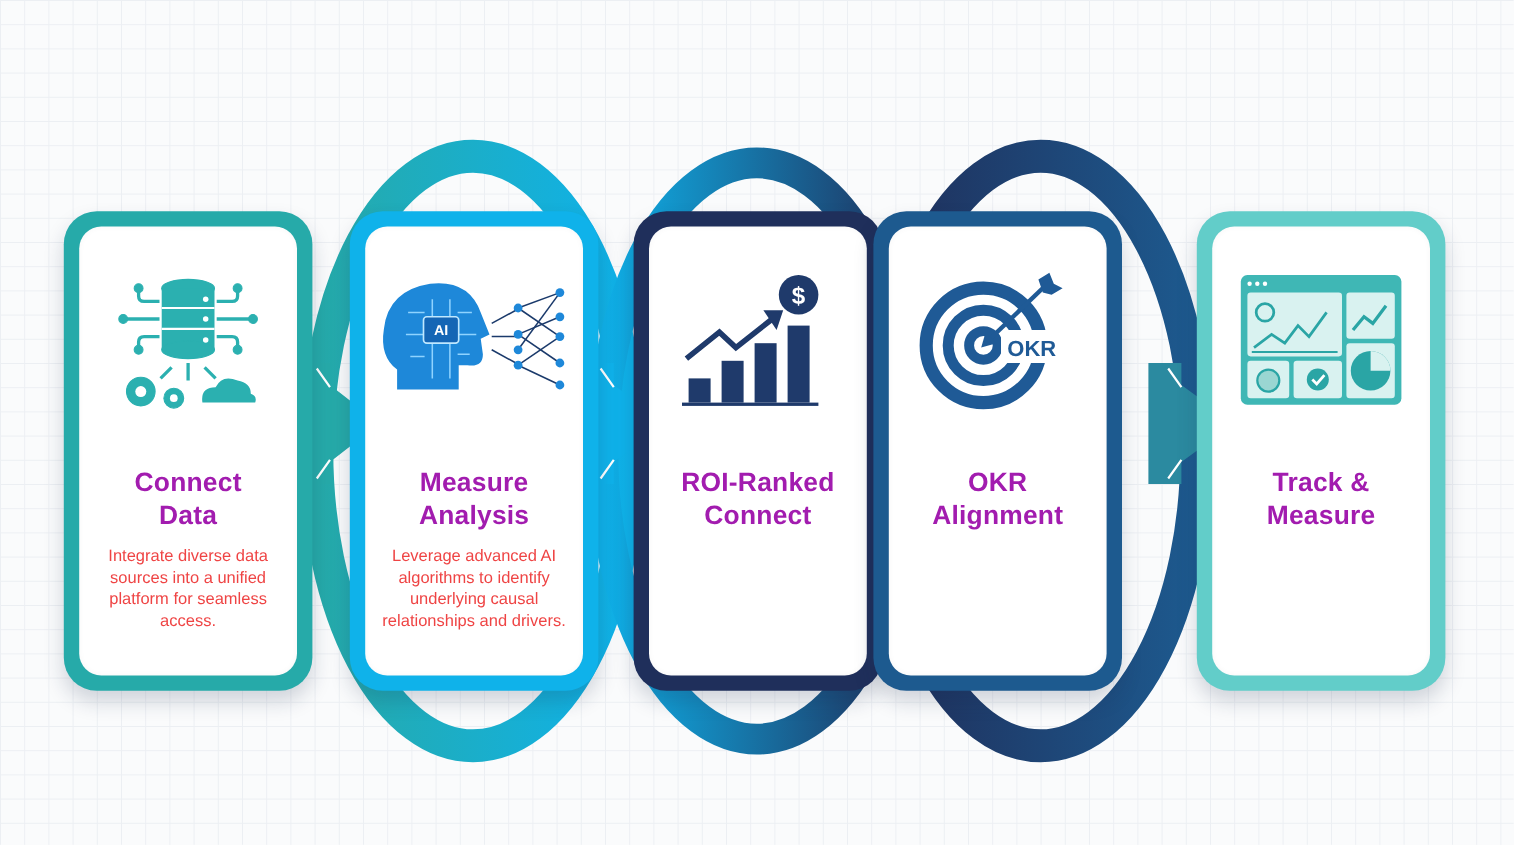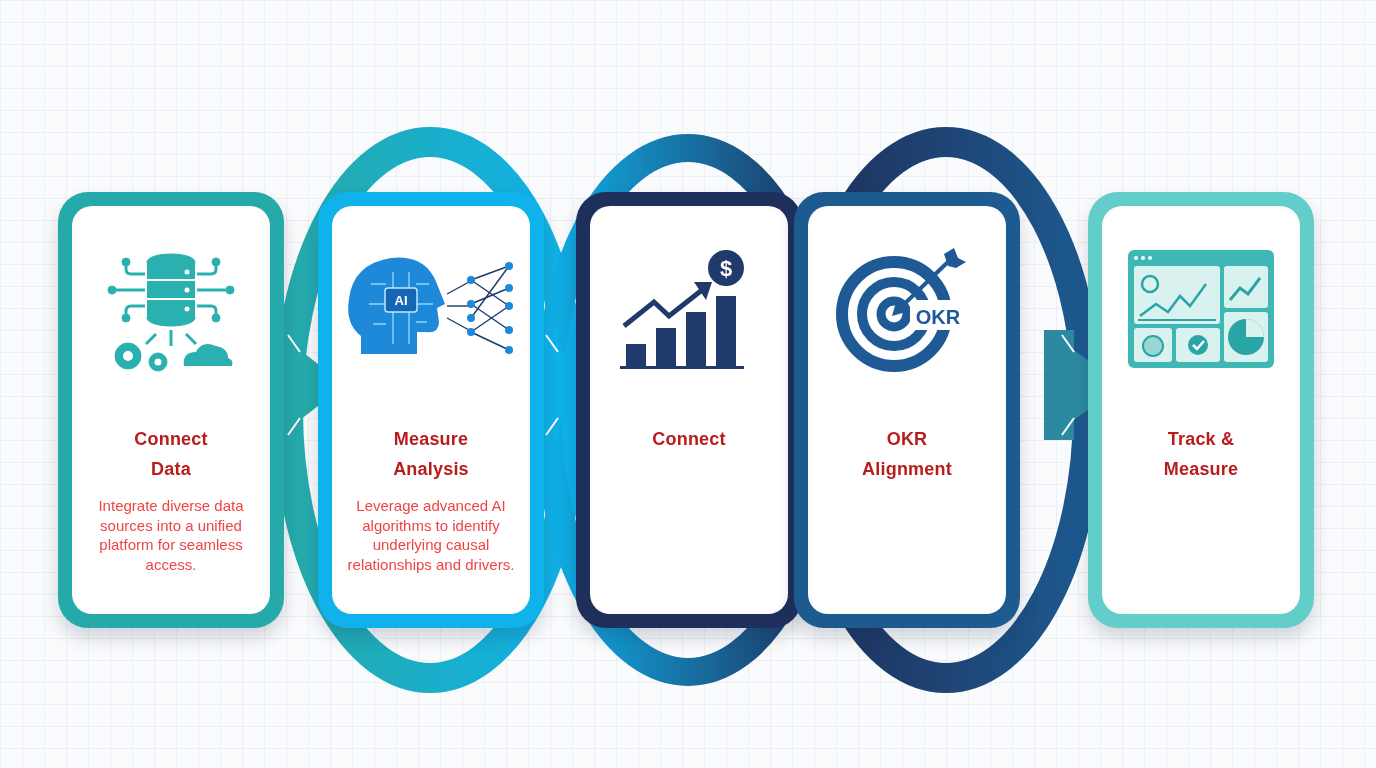--- a/index.html
+++ b/index.html
@@ -20,21 +20,21 @@
     box-shadow:0 10px 18px rgba(20,40,70,0.18);
   }
   .card-inner {
     width:100%; height:100%; background:#fff; border-radius:20px;
     box-sizing:border-box; display:flex; flex-direction:column; align-items:center;
     padding:28px 10px 0 10px; text-align:center;
     box-shadow: inset 0 0 6px rgba(0,0,0,0.04);
   }
   .icon-wrap { width:180px; height:150px; display:flex; align-items:center; justify-content:center; }
   .card-title {
-    margin-top:40px; font-weight:700; font-size:18px; line-height:30px; color:#b91c1c;
+    margin-top:40px; font-weight:700; font-size:24px; line-height:30px; color:#a21caf;
     letter-spacing:0.2px;
   }
   .card-desc {
     margin-top:12px; font-size:15px; line-height:19.5px; color:#ef4444; padding:0 4px;
   }
   .c1 { left:58px; background:#26aaa9; }
   .c2 { left:318px; background:#0fb2ea; }
   .c3 { left:576px; background:#1f2f5b; }
   .c4 { left:794px; background:#1d5a8f; }
   .c5 { left:1088px; background:#62cdc9; }
@@ -189,20 +189,21 @@
             <rect x="102" y="52" width="20" height="70"></rect>
             <rect x="6" y="122" width="124" height="3"></rect>
             <circle cx="112" cy="24" r="18"></circle>
           </g>
           <text x="112" y="32" font-family="Liberation Sans, sans-serif" font-size="22" font-weight="700" fill="#fff" text-anchor="middle">$</text>
           <path d="M10 82 L40 58 L55 72 L88 46" fill="none" stroke="#1f3a6b" stroke-width="5"></path>
           <path d="M80 38 L98 38 L92 56 Z" fill="#1f3a6b"></path>
         </svg>
       </div>
       <div class="card-title">
+        <div>ROI-Ranked</div>
         <div>Connect</div>
       </div>
     </div>
   </div>
 
   <div class="card c4">
     <div class="card-inner">
       <div class="icon-wrap">
         <svg width="150" height="130" viewBox="0 0 150 130">
           <g fill="none" stroke="#1f5a96">

